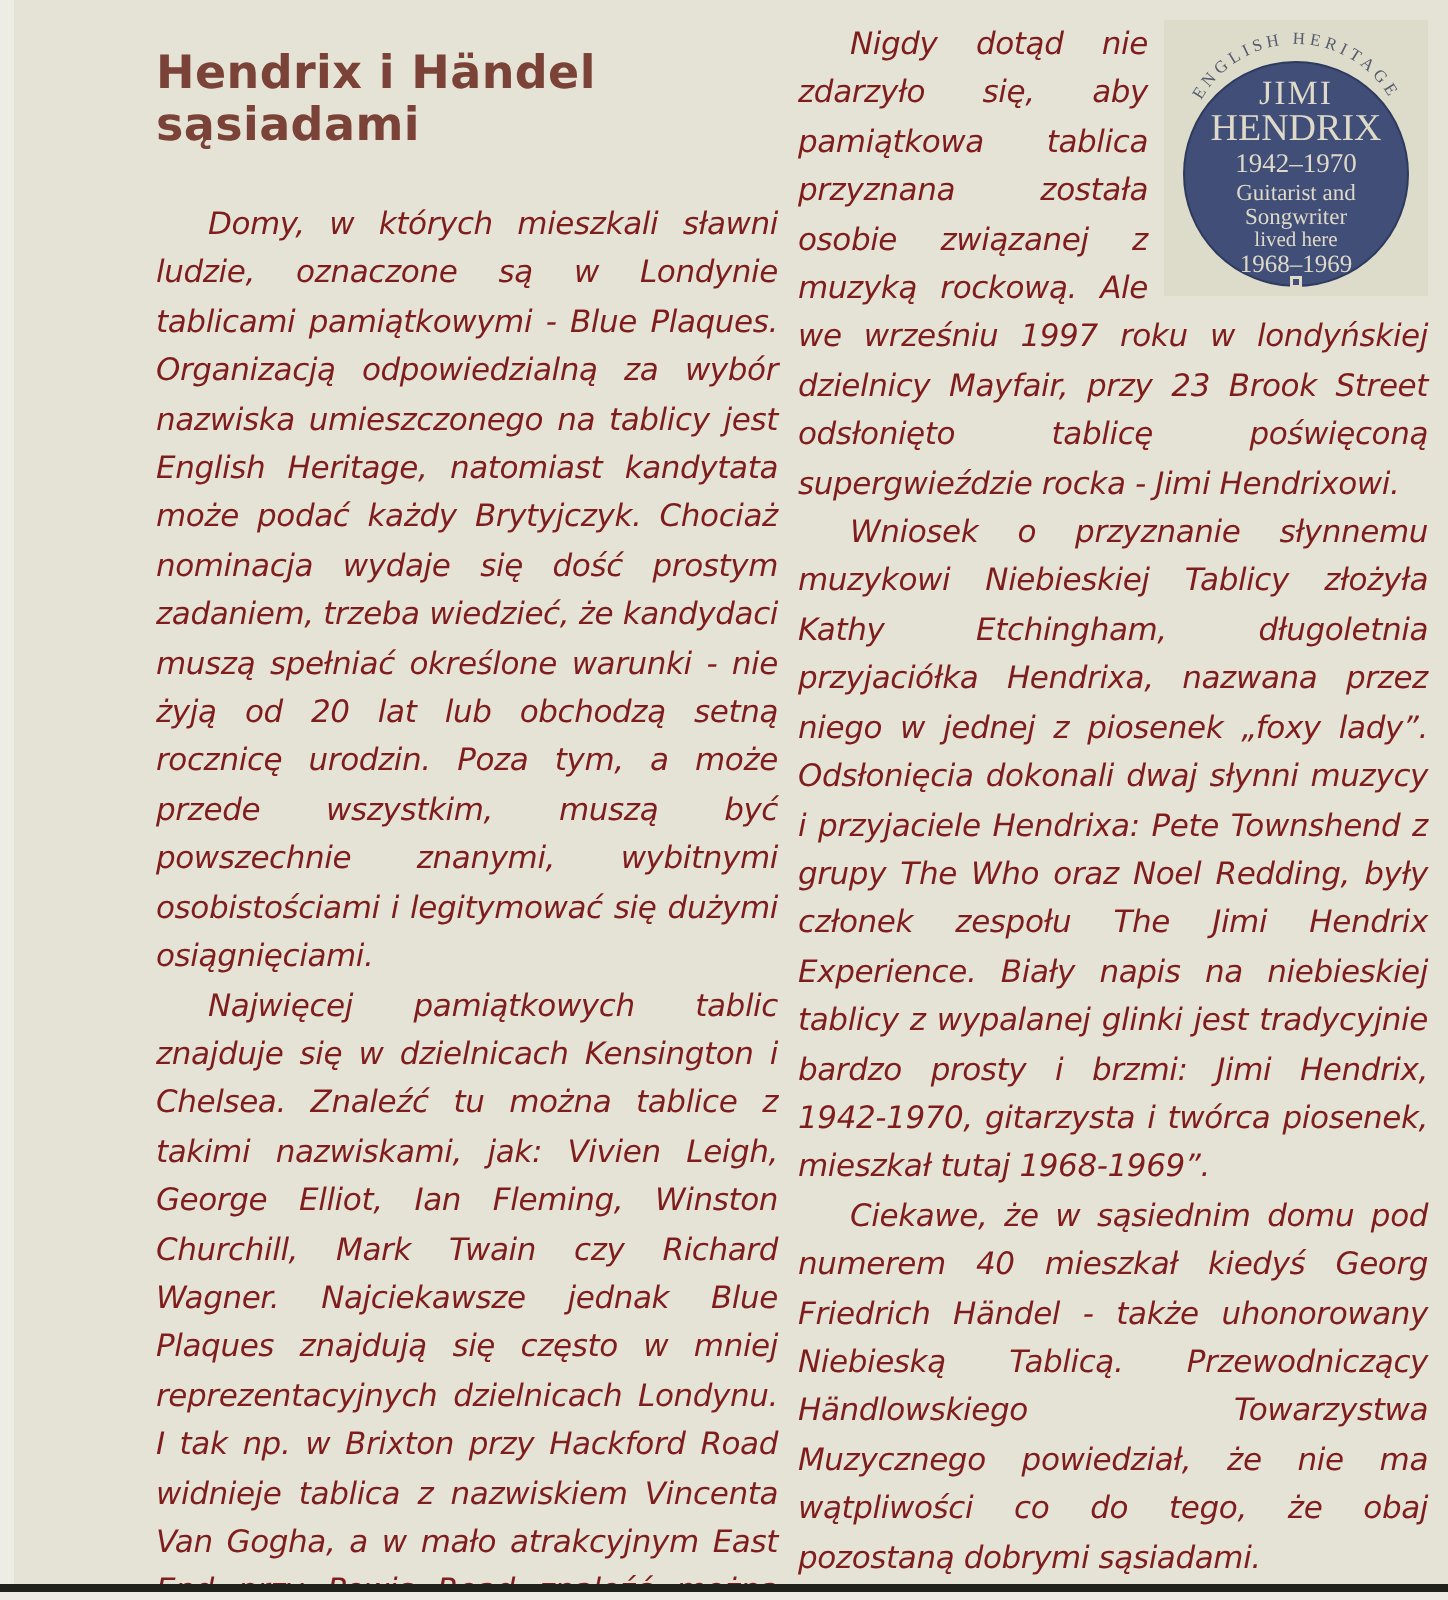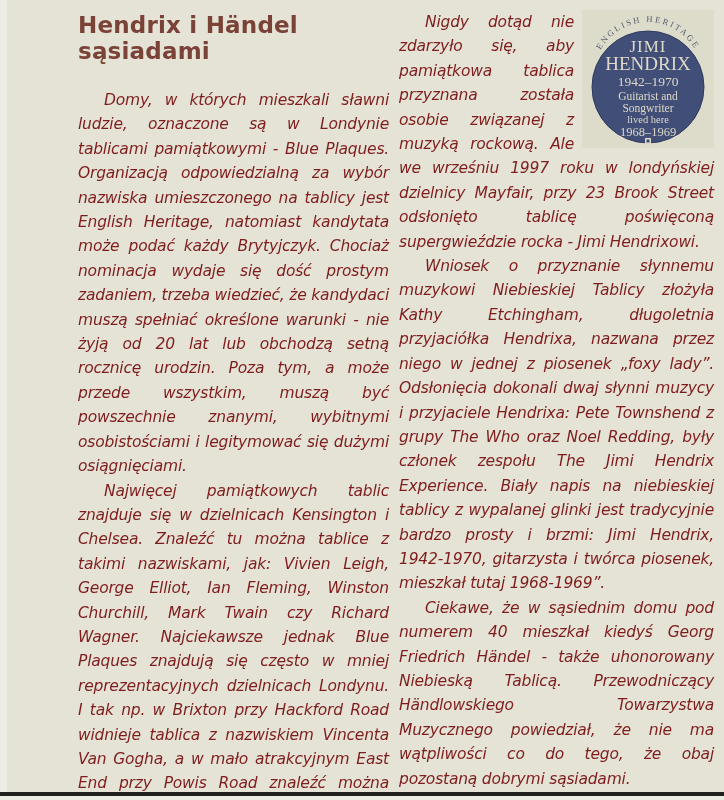--- a/index.html
+++ b/index.html
@@ -28,21 +28,21 @@
   .columns {
     position: relative;
     display: flex;
     width: 100%;
     height: 100%;
   }
   .col { box-sizing: border-box; }
   .col-left {
     margin-left: 78px;
     width: 311px;
-    padding-top: 12px;
+    padding-top: 24px;
   }
   .col-right {
     margin-left: 10px;
     width: 315px;
     padding-top: 10px;
   }
   h1.title {
     margin: 0 0 24px 0;
     font-size: 23px;
     line-height: 26px;

